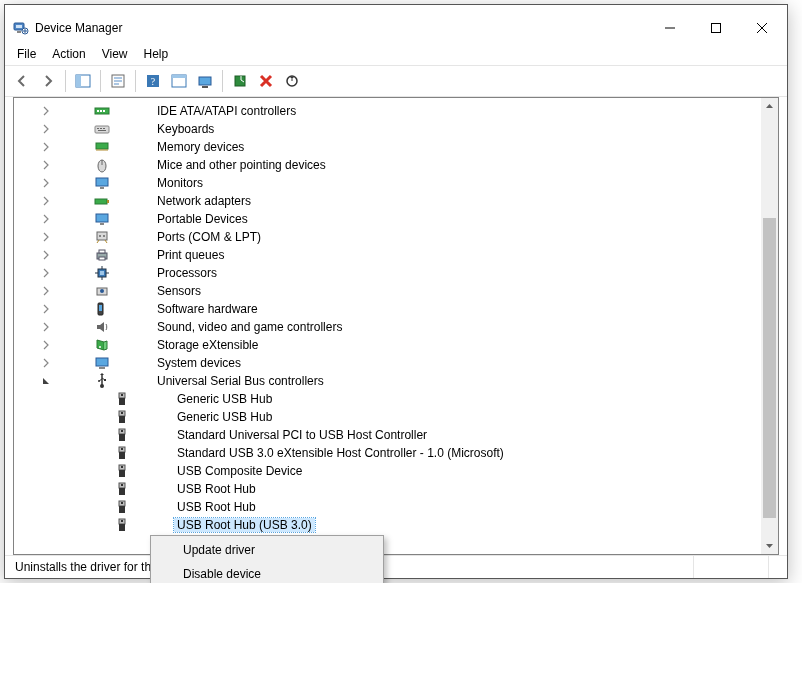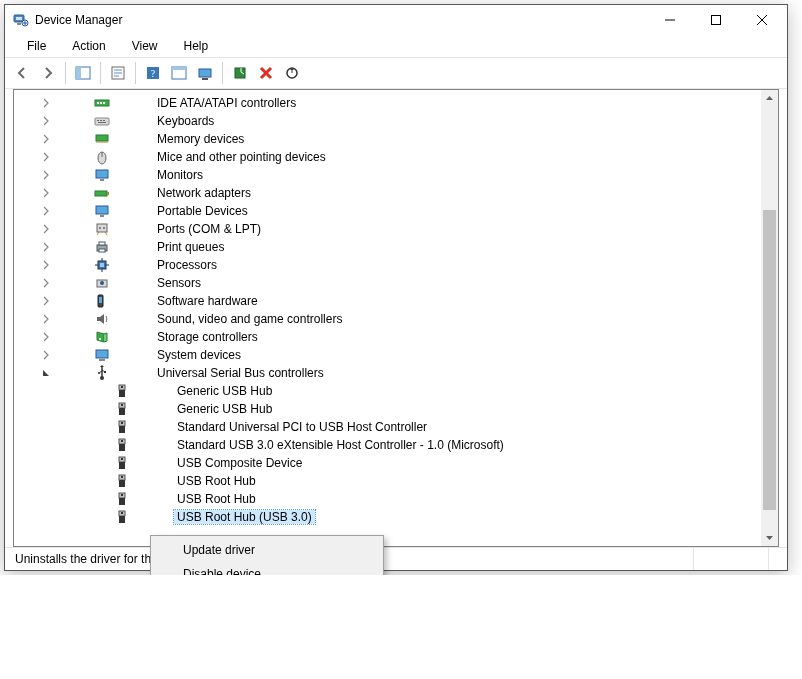--- a/index.html
+++ b/index.html
@@ -16,21 +16,21 @@
     box-shadow: 0 4px 18px rgba(0,0,0,0.25);
     background: #fff;
     margin: 4px;
     position: relative;
   }
   
   .titlebar {
     display: flex;
     align-items: center;
     height: 30px;
-    padding: 0 2px 0 8px;
+    padding: 8px 2px 0 8px;
     background: #fff;
   }
   .titlebar .app-icon {
     width: 16px; height: 16px;
     margin-right: 6px;
     display:inline-flex;align-items:center;justify-content:center;
   }
   .titlebar .title {
     flex: 1;
     font-size: 12px;
@@ -43,21 +43,20 @@
   
   .menubar {
     display:flex;
     padding: 2px 4px;
     gap: 0;
     background:#fff;
   }
   .menubar .menu-item {
     padding: 2px 8px;
     font-size: 12px;
-    margin-left: 10px;
   }
   
   .toolbar {
     display:flex;
     align-items:center;
     padding: 3px 5px;
     border-top: 1px solid #e5e5e5;
     border-bottom: 1px solid #e5e5e5;
     gap: 2px;
   }
@@ -490,21 +489,21 @@
               <path d="M3 1l4 4-4 4" fill="none" stroke="#888" stroke-width="1.2"></path>
             </svg>
           </span>
           <span class="dev-icon">
             <svg width="16" height="16" viewBox="0 0 16 16">
               <path d="M3 3l7 2v8l-7-2z" fill="#3bab4a" stroke="#2a7a34"></path>
               <path d="M10 5l3-1v8l-3 1" fill="#6fcf7d" stroke="#2a7a34"></path>
               <circle cx="6" cy="10" r="1" fill="#fff"></circle>
             </svg>
           </span>
-          <span class="label">Storage controllers</span>
+          <span class="label">Storage eXtensible</span>
         </div>
         <div class="node">
           <span class="expander">
             <svg width="10" height="10">
               <path d="M3 1l4 4-4 4" fill="none" stroke="#888" stroke-width="1.2"></path>
             </svg>
           </span>
           <span class="dev-icon">
             <svg width="16" height="16" viewBox="0 0 16 16">
               <rect x="2" y="3" width="12" height="8" fill="#5aa7e0" stroke="#2a5a96"></rect>

